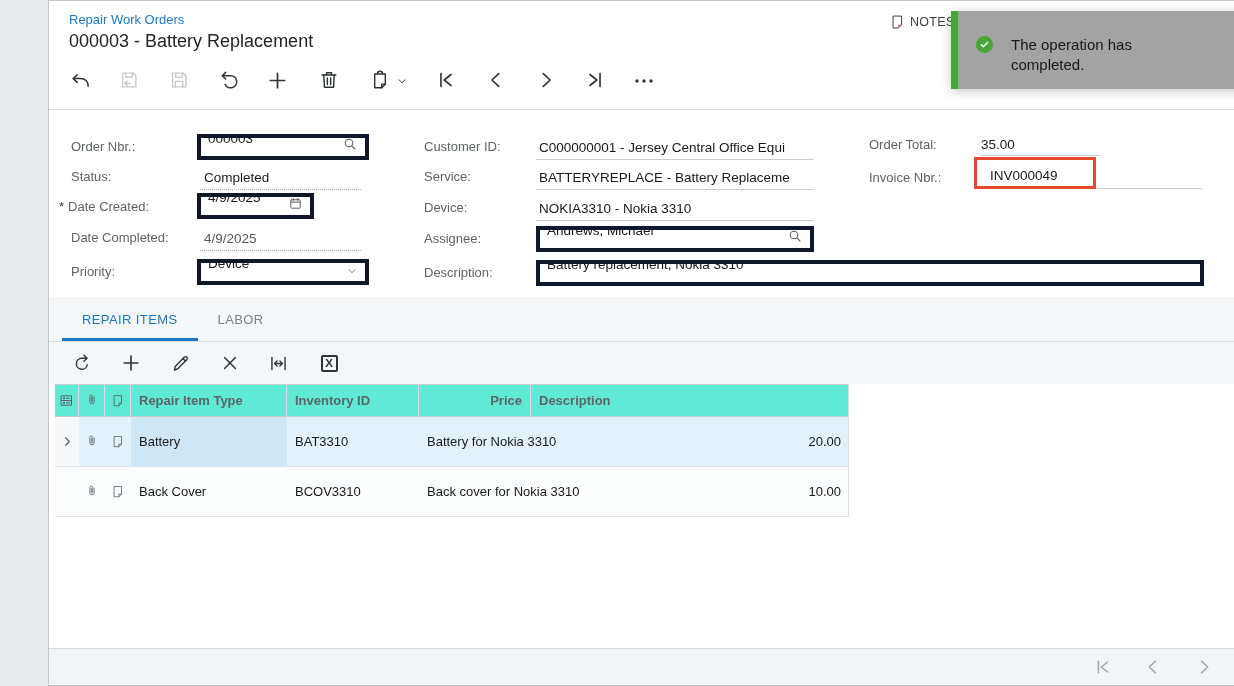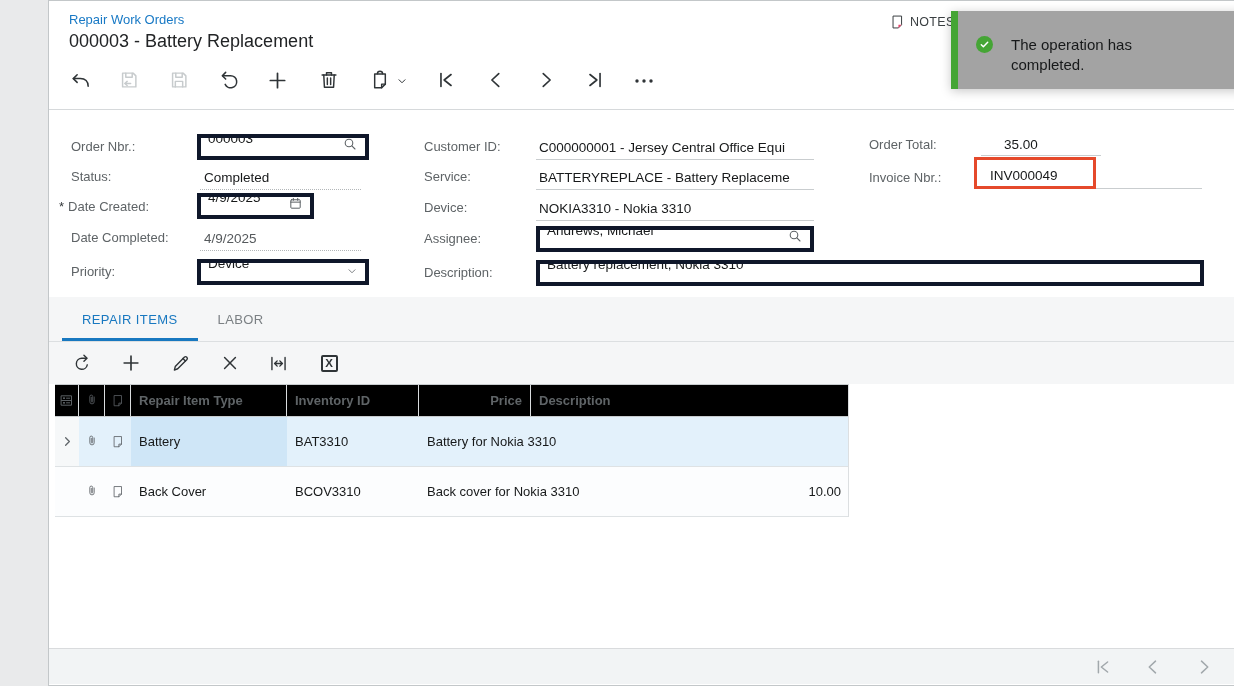--- a/index.html
+++ b/index.html
@@ -45,21 +45,21 @@
   .annot { border:3px solid #e5492b; background:transparent; z-index:5; pointer-events:none; }
 
   
   .strip { left:0; top:296px; width:1234px; height:87px; background:#f5f6f7;text-align:center; }
   .tabbar { position:absolute; left:0; top:0; width:100%; height:45px; border-bottom:1px solid #dcdfe1; display:flex; padding-left:13px; }
   .tab { height:100%; display:flex; align-items:center; padding:0 20px; font-size:13px; letter-spacing:.4px; cursor:pointer; color:#7b8084; }
   .tab.active { color:#1878c0; border-bottom:3px solid #1878c0; padding-top:3px; }
 
   
   .grid { left:6px; top:383px; width:794px; border-top:1px solid #c8ccce; border-right:1px solid #dcdfe1; }
-  .g-head { display:flex; height:32px; background:#000000; border-bottom:1px solid #c8ccce; }
+  .g-head { display:flex; height:32px; background:#5eead4; border-bottom:1px solid #c8ccce; }
   .g-head .cell { border-right:1px solid #d9dcde; color:#5f6467; font-weight:bold; font-size:13px; }
   .g-row { display:flex; height:50px; border-bottom:1px solid #dee2e4; background:#fff; }
   .cell { display:flex; align-items:center; padding:0 8px; overflow:hidden; white-space:nowrap; flex:none; font-size:13px; color:#17191a; }
   .c0{width:24px; justify-content:center; padding:0;} .c1{width:26px; justify-content:center; padding:0;}
   .c2{width:26px; justify-content:center; padding:0;} .c3{width:156px;} .c4{width:132px;}
   .c5{width:318px;} .c6{width:112px; justify-content:flex-end;}
   .row-sel { background:#e3f1fb; }
   .row-sel .c0 { background:#f6f8f9; }
   .cell-active { background:#cfe6f7; }
   .row-alt { background:#fcfdfe; }
@@ -260,21 +260,21 @@
           </svg>
       </span>
     </div>
 
     <div class="frow lbl" style="left:375px;top:150px">Description:</div>
     <div class="frow input-box" style="left:487px;top:150px;width:668px">
       <span class="val grow">Battery replacement, Nokia 3310</span>
     </div>
 
     <div class="frow lbl" style="left:820px;top:24px;height:22px;line-height:22px">Order Total:</div>
-    <div class="frow underline" style="left:932px;top:22px;width:120px;height:24px;line-height:24px;text-align:center">
+    <div class="frow underline" style="left:932px;top:22px;width:120px;height:24px;line-height:24px;text-align:left">
       <span class="val" style="padding-right:40px">35.00</span>
     </div>
 
     <div class="frow lbl" style="left:820px;top:53px;height:29px;line-height:29px">Invoice Nbr.:</div>
     <div class="frow underline" style="left:932px;top:50px;width:221px;height:29px;line-height:29px">
       <span class="val" style="padding-left:9px">INV000049</span>
     </div>
 
     <div class="icon-btn" style="left:1200px;top:8px">
       <svg width="17" height="17" viewBox="0 0 24 24">
@@ -371,20 +371,21 @@
       </div>
       <div class="cell c2">
         <svg width="14" height="15" viewBox="0 0 24 24">
             <path class="ico ico-gray" style="stroke-width:1.4" d="M6 3.5h12v13l-4.5 4.5H6z"></path>
             <path class="ico ico-gray" style="stroke-width:1.4" d="M18 16.5h-4.5V21"></path>
           </svg>
       </div>
       <div class="cell c3 cell-active">Battery</div>
       <div class="cell c4">BAT3310</div>
       <div class="cell c5">Battery for Nokia 3310</div>
+      <div class="cell c6">20.00</div>
     </div>
 
     <div class="g-row row-alt">
       <div class="cell c0"></div>
       <div class="cell c1">
         <svg width="14" height="15" viewBox="0 0 24 24">
             <path class="ico ico-gray" style="stroke-width:1.4" d="M15.8 6v8a3.8 3.8 0 0 1-7.6 0V5.2a2.5 2.5 0 0 1 5 0v8.3a1.2 1.2 0 0 1-2.4 0V6.5"></path>
           </svg>
       </div>
       <div class="cell c2">

